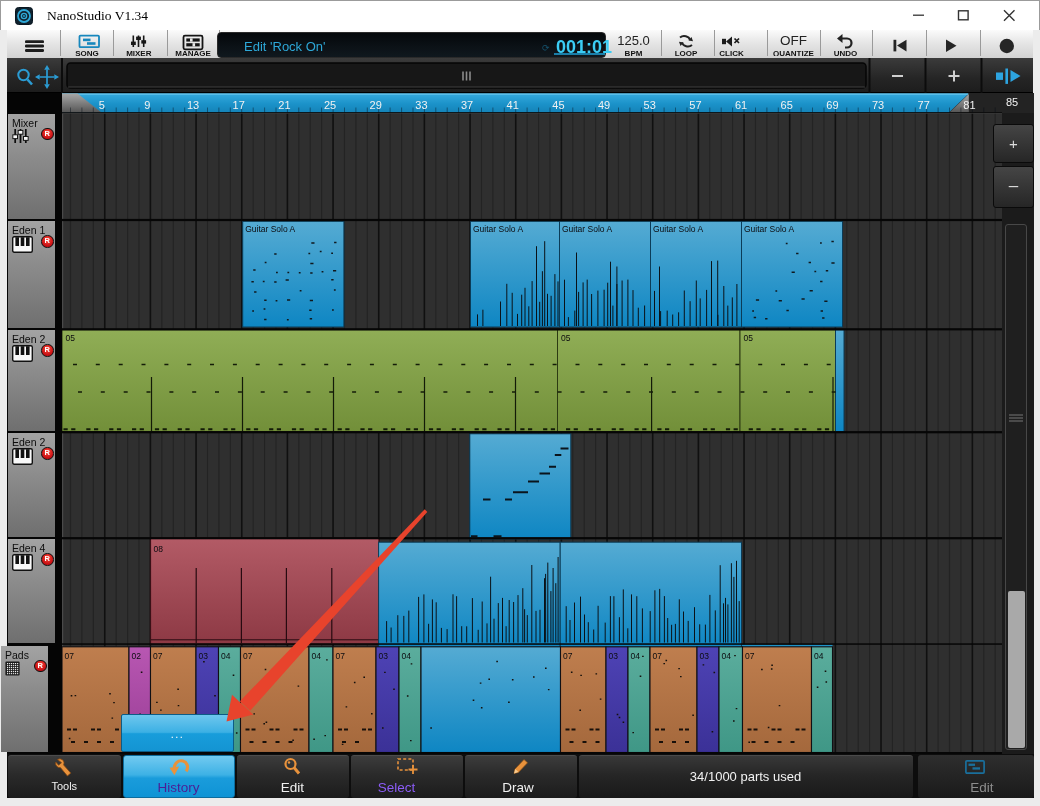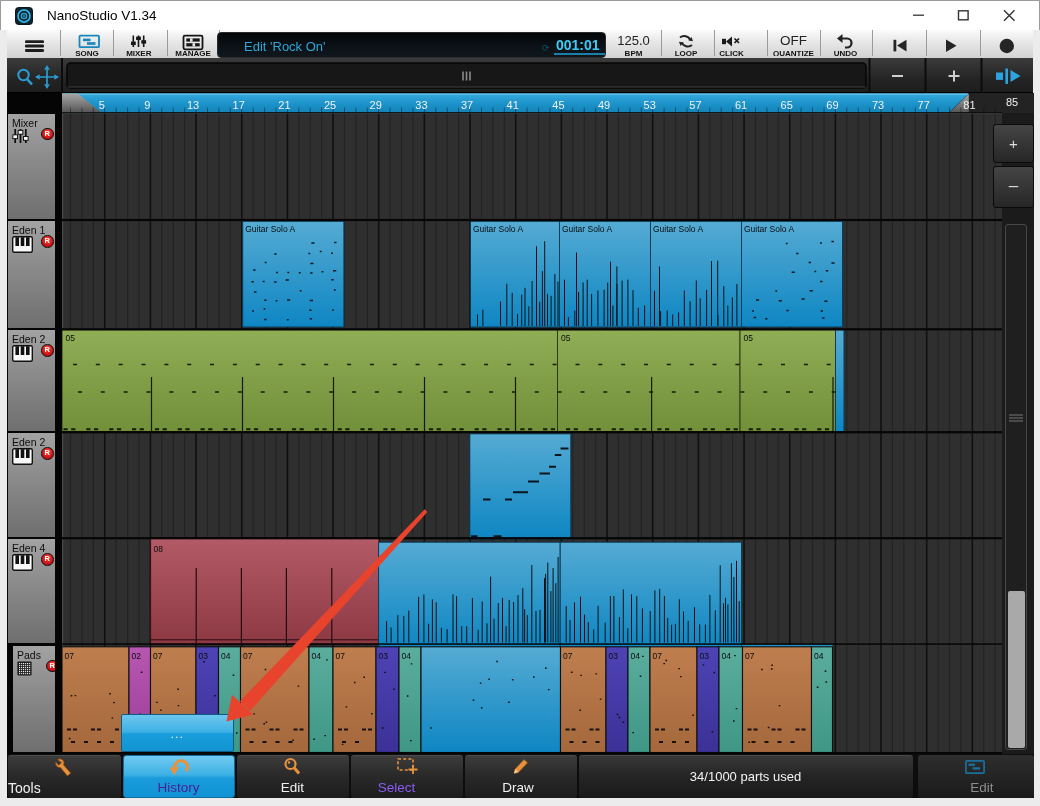--- a/index.html
+++ b/index.html
@@ -8,21 +8,21 @@
 </style></head><body>
 <div id="win">
 
 <div class="abs" style="left:0;top:0;width:1040px;height:30px;background:#fff;border:1px solid #9b9b9b;border-bottom:none;"></div>
 <svg class="abs" style="left:15px;top:7px" width="18" height="18" viewBox="0 0 18 18">
  <rect x="0.5" y="0.5" width="17" height="17" rx="3" fill="#10222e" stroke="#0a1620"></rect>
  <circle cx="9" cy="9" r="6" fill="none" stroke="#2fa9d8" stroke-width="1.8"></circle>
  <circle cx="9" cy="9" r="2.6" fill="none" stroke="#2fa9d8" stroke-width="1.4"></circle>
  <circle cx="9" cy="9" r="0.9" fill="#2fa9d8"></circle>
 </svg>
-<div class="abs" style="left:47px;top:8px;font-size:13.5px;color:#000;">NanoStudio V1.34</div>
+<div class="abs" style="left:47px;top:8px;font-size:13.5px;color:#000;font-family:Liberation Serif, serif;">NanoStudio V1.34</div>
 <svg class="abs" style="left:905px;top:0" width="130" height="30" viewBox="0 0 130 30">
  <path d="M8 15.2H19" stroke="#333" stroke-width="1.3"></path>
  <rect x="53.5" y="10.8" width="9.6" height="9" fill="none" stroke="#333" stroke-width="1.4"></rect>
  <path d="M99 10.3 L109.5 20.8 M109.5 10.3 L99 20.8" stroke="#333" stroke-width="1.4"></path>
 </svg>
 
 <div class="abs" style="left:7px;top:30px;width:1026px;height:28.5px;background:linear-gradient(#fbfbfb,#e6e6e6 45%,#d2d2d2);border-bottom:1.6px solid #101010;"></div>
 <svg class="abs" style="left:7px;top:30px" width="1026" height="26" viewBox="7 30 1026 26">
  <g stroke="#9a9a9a" stroke-width="1">
         <path d="M60.5 30v26 M113.5 30v26 M167.5 30v26 M219.5 30v26 M661.5 30v26 M714.5 30v26 M767.5 30v26 M820.5 30v26 M872.5 30v26 M926.5 30v26 M980.5 30v26"></path>
@@ -90,21 +90,21 @@
  <g fill="#252525">
   <rect x="893.5" y="39.8" width="2.8" height="11.6"></rect>
         <path d="M906.5 39.8v11.6l-9.5-5.8z"></path>
   <path d="M946 39.5v12.4l10.5-6.2z"></path>
   <circle cx="1006.8" cy="46" r="7.2"></circle>
  </g>
 </svg>
 
 <div class="abs" style="left:217px;top:31.5px;width:389px;height:26px;background:linear-gradient(#04070a,#0b1116 55%,#10181e);border-radius:4px;border:1px solid #2a2a2a;"></div>
 <div class="abs" style="left:244px;top:39px;font-size:13px;color:#2da8d8;">Edit 'Rock On'</div>
-<div class="abs" style="left:556px;top:37px;font-size:14px;font-weight:bold;color:#3bcdf5;">001:01</div>
+<div class="abs" style="left:556px;top:37px;font-size:18px;font-weight:bold;color:#3bcdf5;">001:01</div>
 <div class="abs" style="left:554px;top:53px;width:51px;height:2.4px;background:#1a7ea8;"></div>
 <div class="abs" style="left:542px;top:43px;font-size:9px;color:#15536e;">⟳</div>
 
 <div class="abs" style="left:7px;top:58px;width:1026px;height:35px;background:linear-gradient(#3b3b3b,#252525 60%,#1d1d1d);border-bottom:1px solid #000;"></div>
 <svg class="abs" style="left:7px;top:58px" width="1026" height="35" viewBox="7 58 1026 35">
  <g stroke="#0c0c0c" stroke-width="2">
         <path d="M62 58v35 M869.5 58v35 M925.5 58v35 M981.5 58v35"></path>
       </g>
 
  <circle cx="23.5" cy="75" r="5.2" fill="none" stroke="#2b9cd4" stroke-width="2"></circle>
@@ -194,21 +194,21 @@
 <svg class="ico" style="left:4px;top:15px" width="21" height="17" viewBox="0 0 21 17">
         <rect x="0.7" y="0.7" width="19.6" height="15.6" rx="1.5" fill="#f8f8f8" stroke="#111" stroke-width="1.4"></rect>
         <rect x="3.4" y="1.2" width="3.6" height="8.8" fill="#111"></rect>
         <rect x="8.7" y="1.2" width="3.6" height="8.8" fill="#111"></rect>
         <rect x="14" y="1.2" width="3.6" height="8.8" fill="#111"></rect>
       </svg>
 <div class="abs" style="left:33px;top:14px;width:12.5px;height:12.5px;border-radius:50%;background:radial-gradient(circle at 50% 35%,#ff4a3a,#c40d12 70%);border:1.6px solid #101010;"></div>
 <div class="abs" style="left:33px;top:14px;width:12.5px;text-align:center;font-size:7.5px;font-weight:bold;color:#fff;line-height:12.5px;">R</div>
 </div>
 <div class="abs" style="left:55px;top:539.3px;width:7px;height:104.2px;background:#050505;"></div>
-<div class="abs" style="left:13px;top:645.8px;width:47px;height:106.2px;background:linear-gradient(#a3a3a3,#8c8c8c 40%,#6f6f6f);padding-left:44px;">
+<div class="abs" style="left:1px;top:645.8px;width:47px;height:106.2px;background:linear-gradient(#a3a3a3,#8c8c8c 40%,#6f6f6f);padding-left:44px;">
 <div class="abs" style="left:4px;top:3px;font-size:10.5px;color:#0d0d0d;">Pads</div>
 <svg class="ico" style="left:4px;top:15px" width="15" height="15" viewBox="0 0 15 15">
         <rect x="0.4" y="0.4" width="14.2" height="14.2" rx="1" fill="#1a1a1a"></rect>
         <g fill="#f2f2f2">
           <rect x="2" y="2" width="3.2" height="3.2"></rect>
           <rect x="6" y="2" width="3.2" height="3.2"></rect>
           <rect x="10" y="2" width="3.2" height="3.2"></rect>
           <rect x="2" y="6" width="3.2" height="3.2"></rect>
           <rect x="6" y="6" width="3.2" height="3.2"></rect>
           <rect x="10" y="6" width="3.2" height="3.2"></rect>
@@ -418,21 +418,21 @@
         <path d="M1 2h14 M1 5h14 M1 8h14"></path>
       </g>
     </svg>
 <div class="abs" style="left:1007.5px;top:591px;width:17px;height:157px;background:#a9a9a9;border-radius:2px;"></div>
 
 <div class="abs" style="left:7px;top:754px;width:1027px;height:44px;background:#0d0d0d;"></div>
 <div class="abs" style="left:8px;top:754.5px;width:112.5px;height:43px;background:linear-gradient(#3c3c3c,#2a2a2a 45%,#1c1c1c);border-top:1px solid #4c4c4c;border-radius:3px;"></div>
 <svg class="ico" style="left:53px;top:757px" width="22" height="20" viewBox="0 0 22 20">
       <path d="M4.5 2.5a4.4 4.4 0 0 1 6 1.4 4.4 4.4 0 0 1 .1 4l7.2 8.2-3.4 2.9-7-8.4a4.4 4.4 0 0 1-3.8-1.5A4.4 4.4 0 0 1 2.8 5l2.8 3.2 2.9-2.5z" fill="#e8923c" stroke="#7d4513" stroke-width="0.8"></path>
     </svg>
-<div class="abs" style="left:8px;top:780px;width:112.5px;text-align:left;font-size:14px;color:#f0f0f0;">Tools</div>
+<div class="abs" style="left:8px;top:780px;width:112.5px;text-align:center;font-size:11px;color:#f0f0f0;">Tools</div>
 <div class="abs" style="left:122.5px;top:754.5px;width:112.0px;height:43px;background:linear-gradient(#72caf0,#3db1e5 46%,#1a9cdb 54%,#0f93d5);border:1.4px solid #0d6d9e;border-radius:3px;"></div>
 <svg class="ico" style="left:168px;top:756px" width="24" height="21" viewBox="0 0 24 21">
       <path d="M6.3 13.5 C5.6 7.6 10.3 3.8 14.9 5.1 C19.3 6.3 21 11.4 18.1 15.2" fill="none" stroke="#e8923c" stroke-width="3.1"></path>
       <path d="M1.6 11.8l9.6-1.2-4.8 8.6z" fill="#e8923c"></path>
     </svg>
 <div class="abs" style="left:122.5px;top:780px;width:112.0px;text-align:center;font-size:13.5px;color:#4c1d95;">History</div>
 <div class="abs" style="left:236.5px;top:754.5px;width:112.0px;height:43px;background:linear-gradient(#3c3c3c,#2a2a2a 45%,#1c1c1c);border-top:1px solid #4c4c4c;border-radius:3px;"></div>
 <svg class="ico" style="left:282px;top:757px" width="20" height="20" viewBox="0 0 20 20">
       <circle cx="8.5" cy="7" r="5" fill="none" stroke="#e8923c" stroke-width="2.2"></circle>
       <circle cx="7" cy="5.5" r="1.2" fill="#e8923c"></circle>

